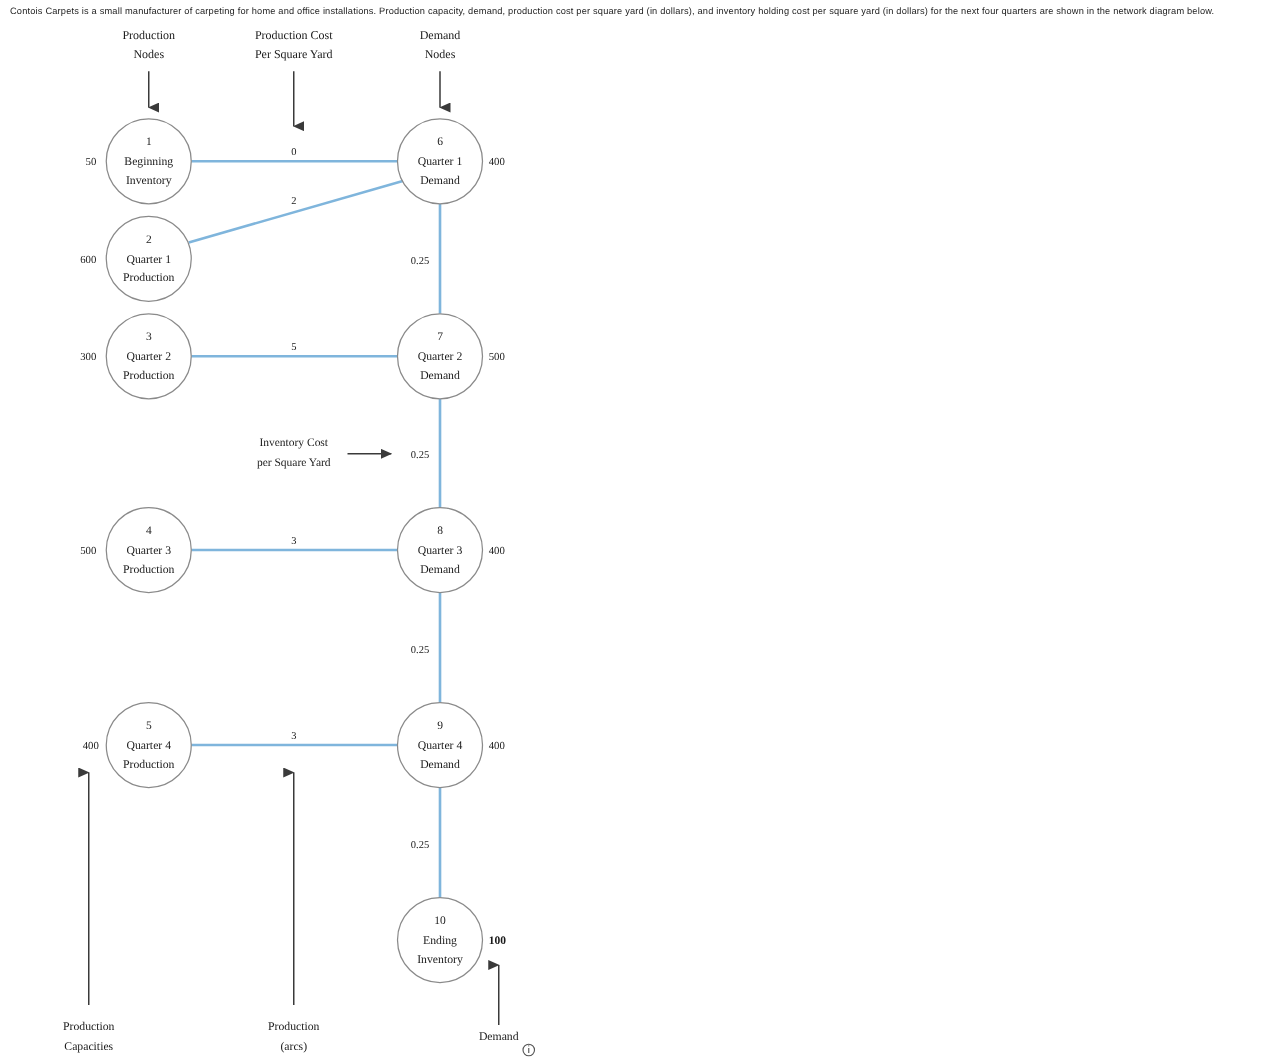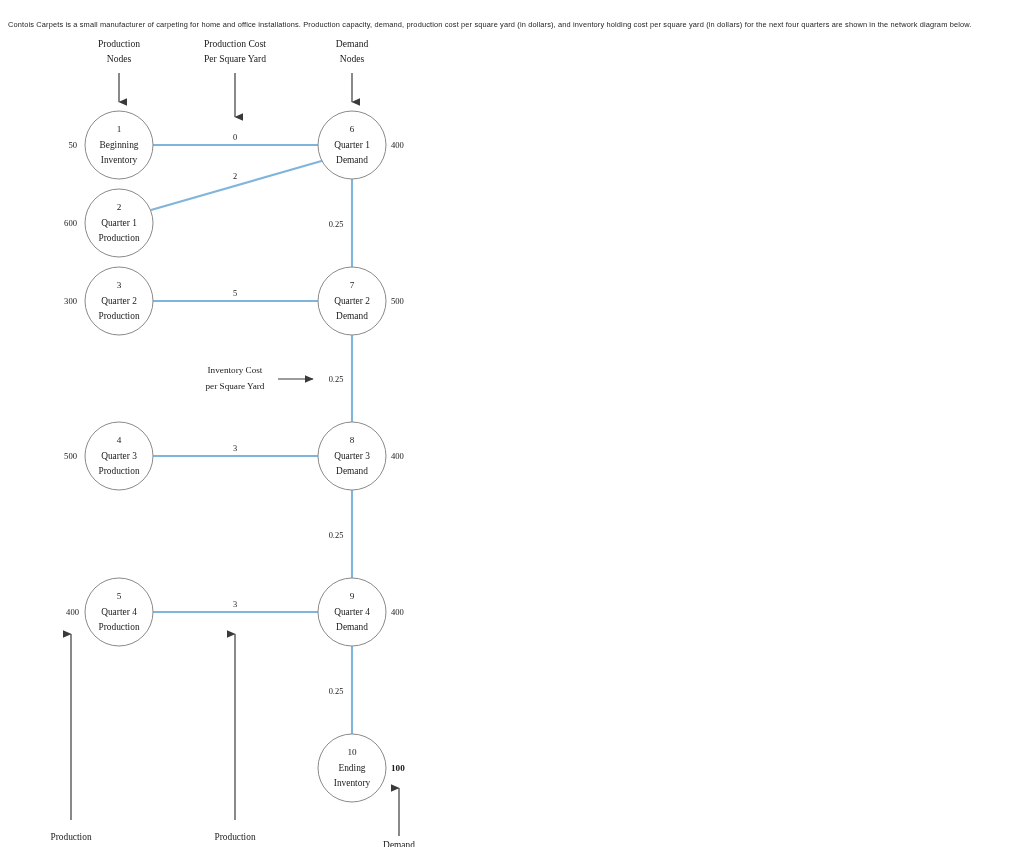--- a/index.html
+++ b/index.html
@@ -10,21 +10,21 @@
   body {
     width: 1024px;
     height: 847px;
     position: relative;
     font-family: "Liberation Serif", "DejaVu Serif", serif;
     color: #1a1a1a;
     overflow: hidden;
   }
   #stage {
     position: absolute;
-    left: 0; top: 16px;
+    left: 0; top: 0;
     width: 1024px;
     height: 613px;
     border-radius: 18px;
   }
   .intro {
     position: absolute;
     left: 8px;
     top: 3px;
     width: 1010px;
     font-size: 7.4px;

